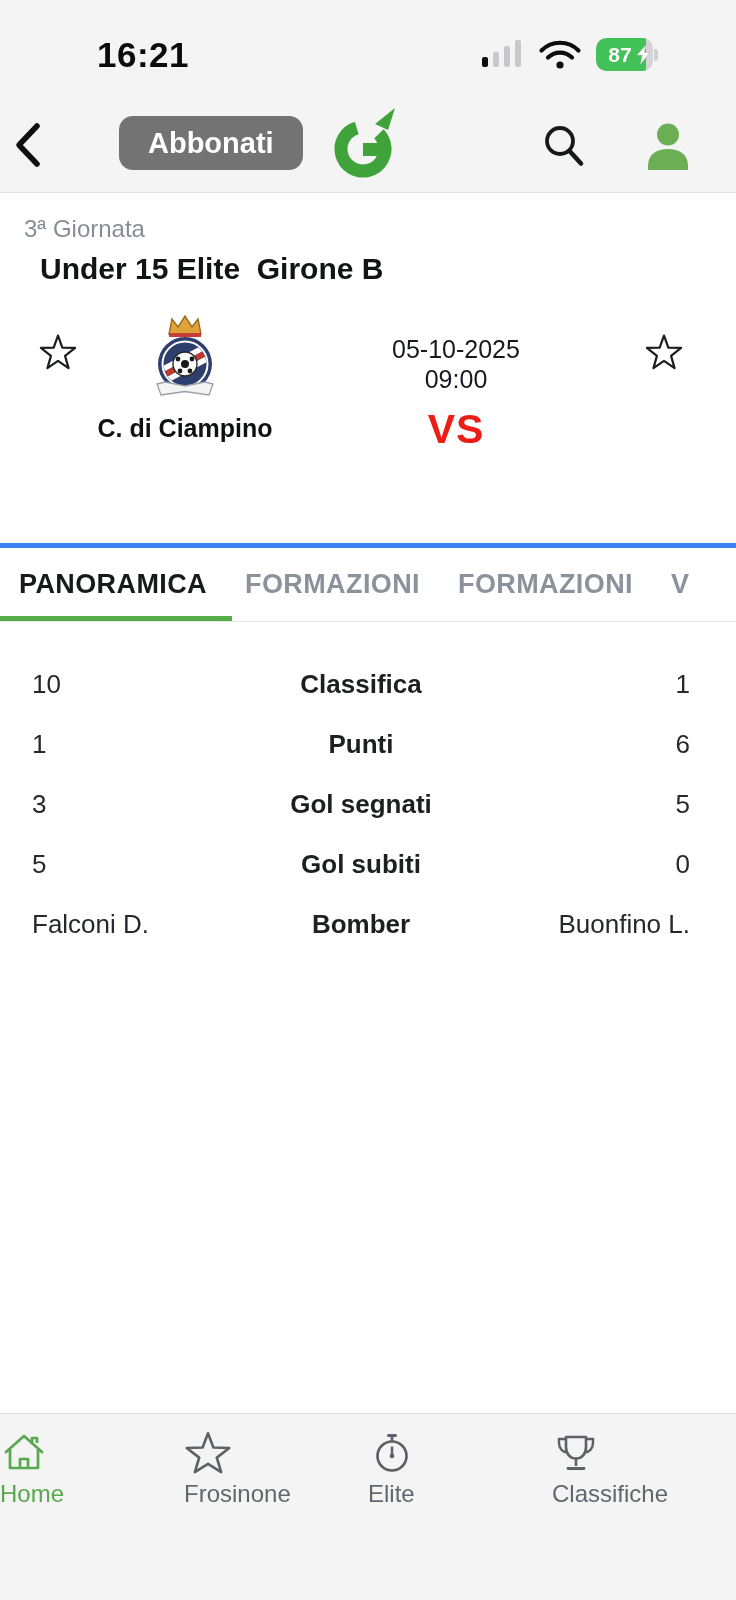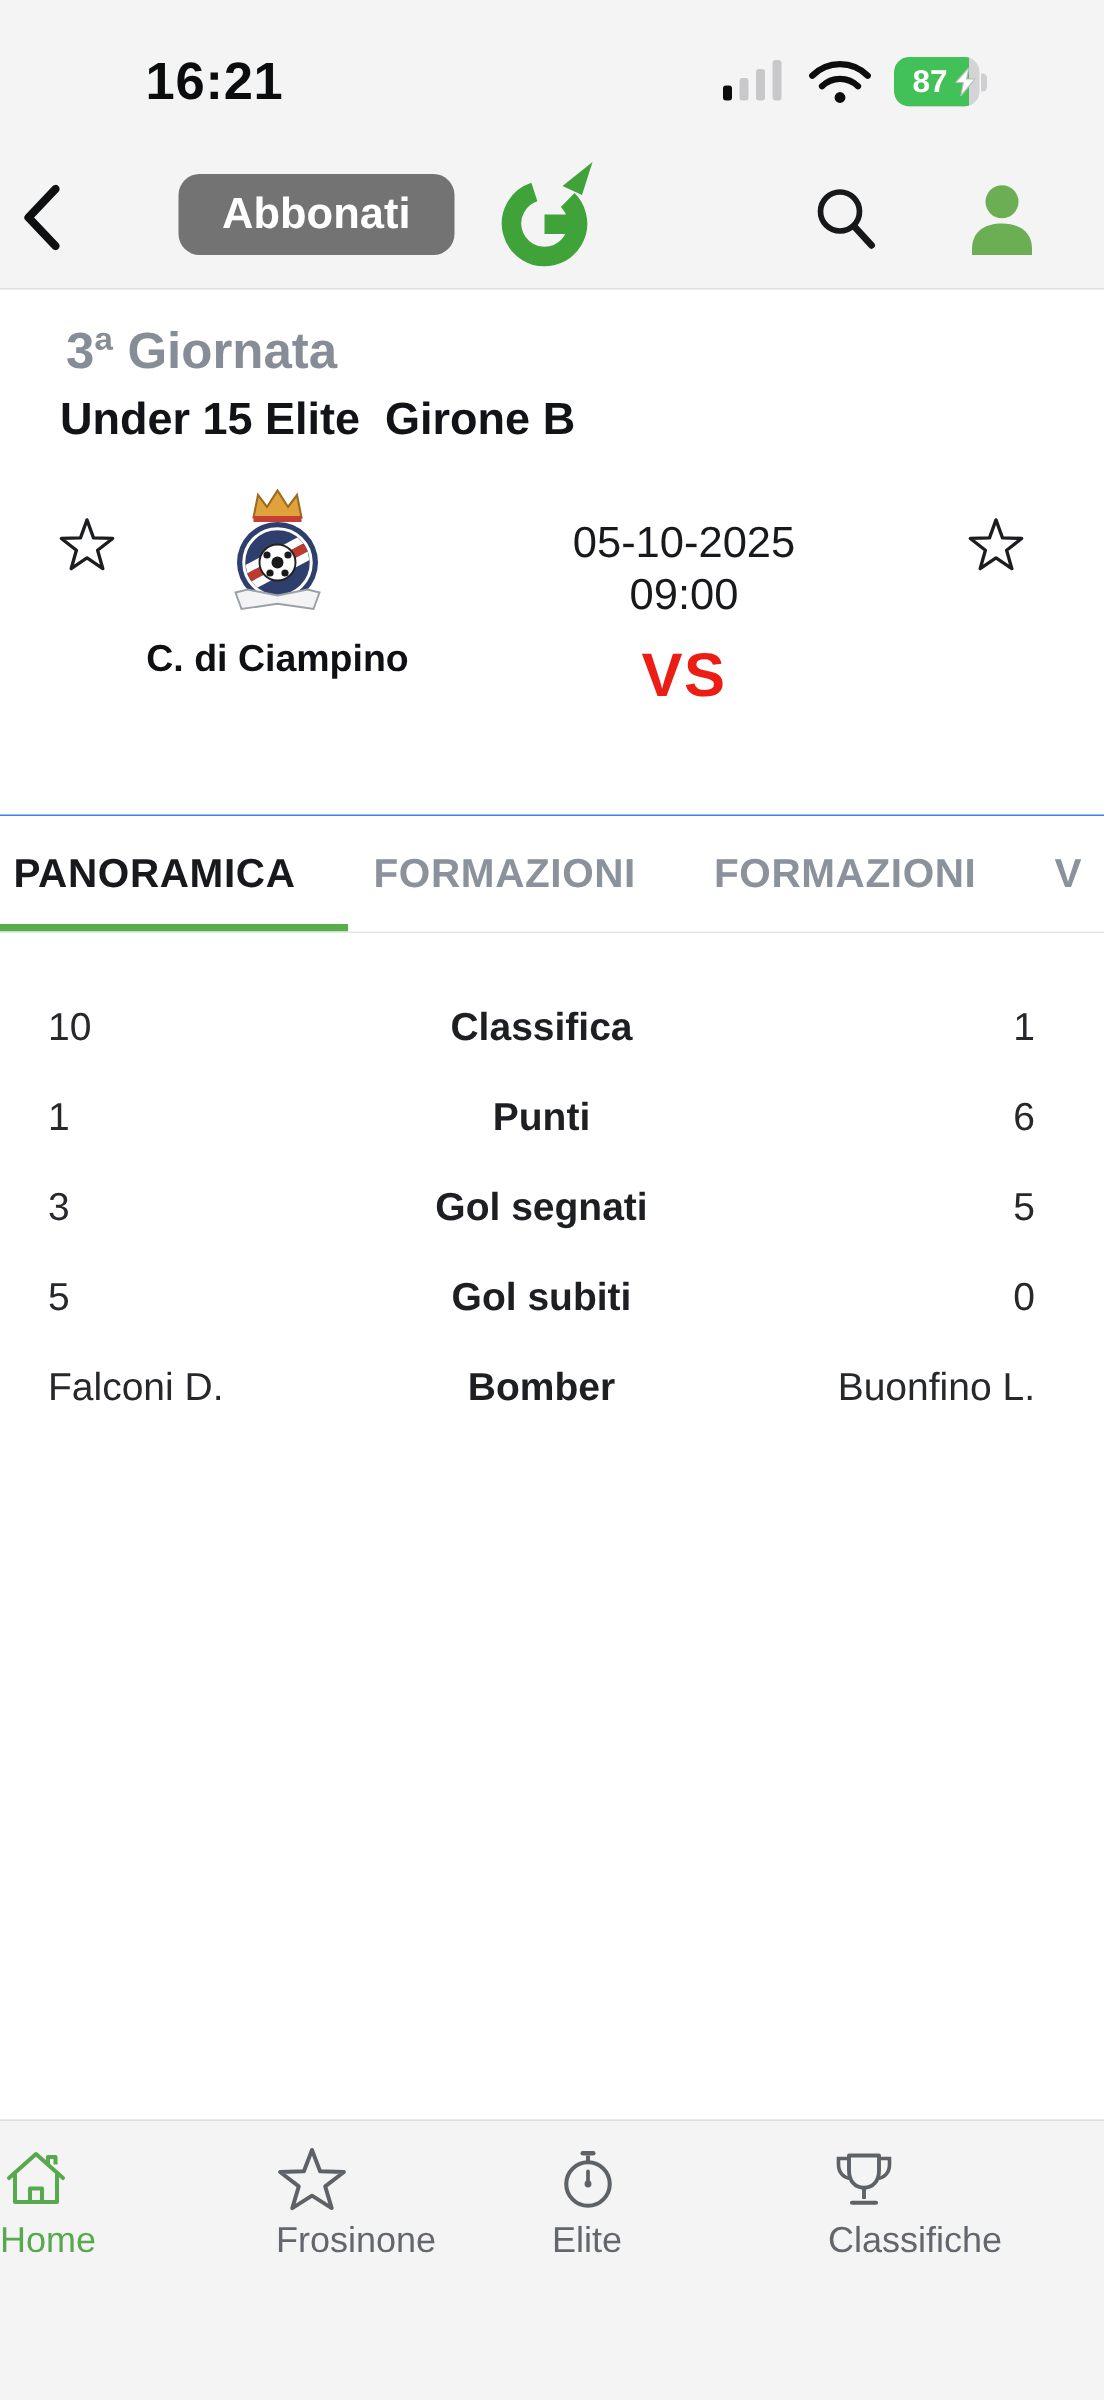--- a/index.html
+++ b/index.html
@@ -102,24 +102,23 @@
     line-height: 54px;
     cursor: pointer;
   }
   .app-logo { position: absolute; left: 330px; top: 9px; width: 66px; height: 78px; cursor: pointer; }
   .search-btn { position: absolute; left: 540px; top: 25px; width: 48px; height: 48px; cursor: pointer; }
   .profile-btn { position: absolute; left: 644px; top: 24px; width: 48px; height: 50px; cursor: pointer; }
 
   
   .match-section { background: #ffffff; height: 350px; padding-top: 22px; }
   .round-label {
-    margin-left: 44px;
-    font-size: 34px;
+    margin-left: 24px;
+    font-size: 24px;
     color: #868d97;
-    font-weight: bold;
   }
   .competition-title {
     margin-left: 40px;
     margin-top: 9px;
     font-size: 30px;
     font-weight: 700;
     color: #111317;
     white-space: pre;
   }
   .match-row {
@@ -145,40 +144,40 @@
     line-height: 1.18;
     color: #0e1013;
     text-align: center;
     max-width: 175px;
   }
   .center-col {
     flex: 1;
     text-align: center;
     padding-top: 12px;
   }
-  .match-date, .match-time { font-size: 29px; color: #17191d; line-height: 1.2; }
+  .match-date, .match-time { font-size: 25px; color: #17191d; line-height: 1.2; }
   .vs-label {
     margin-top: 12px;
     font-size: 41px;
     font-weight: 800;
     letter-spacing: 1px;
     color: #ec1d15;
   }
 
   
   .tab-bar {
     position: relative;
     height: 79px;
-    border-top: 1px solid #3b82f6;
+    border-top: 5px solid #3b82f6;
     border-bottom: 1px solid #e4e5e7;
     background: #ffffff;
     display: flex;
     align-items: center;
-    gap: 52px;
-    padding-left: 9px;
+    gap: 38px;
+    padding-left: 19px;
     overflow: hidden;
   }
   .tab {
     font-size: 27px;
     font-weight: 700;
     letter-spacing: 0.4px;
     color: #8b929b;
     white-space: nowrap;
     cursor: pointer;
   }

